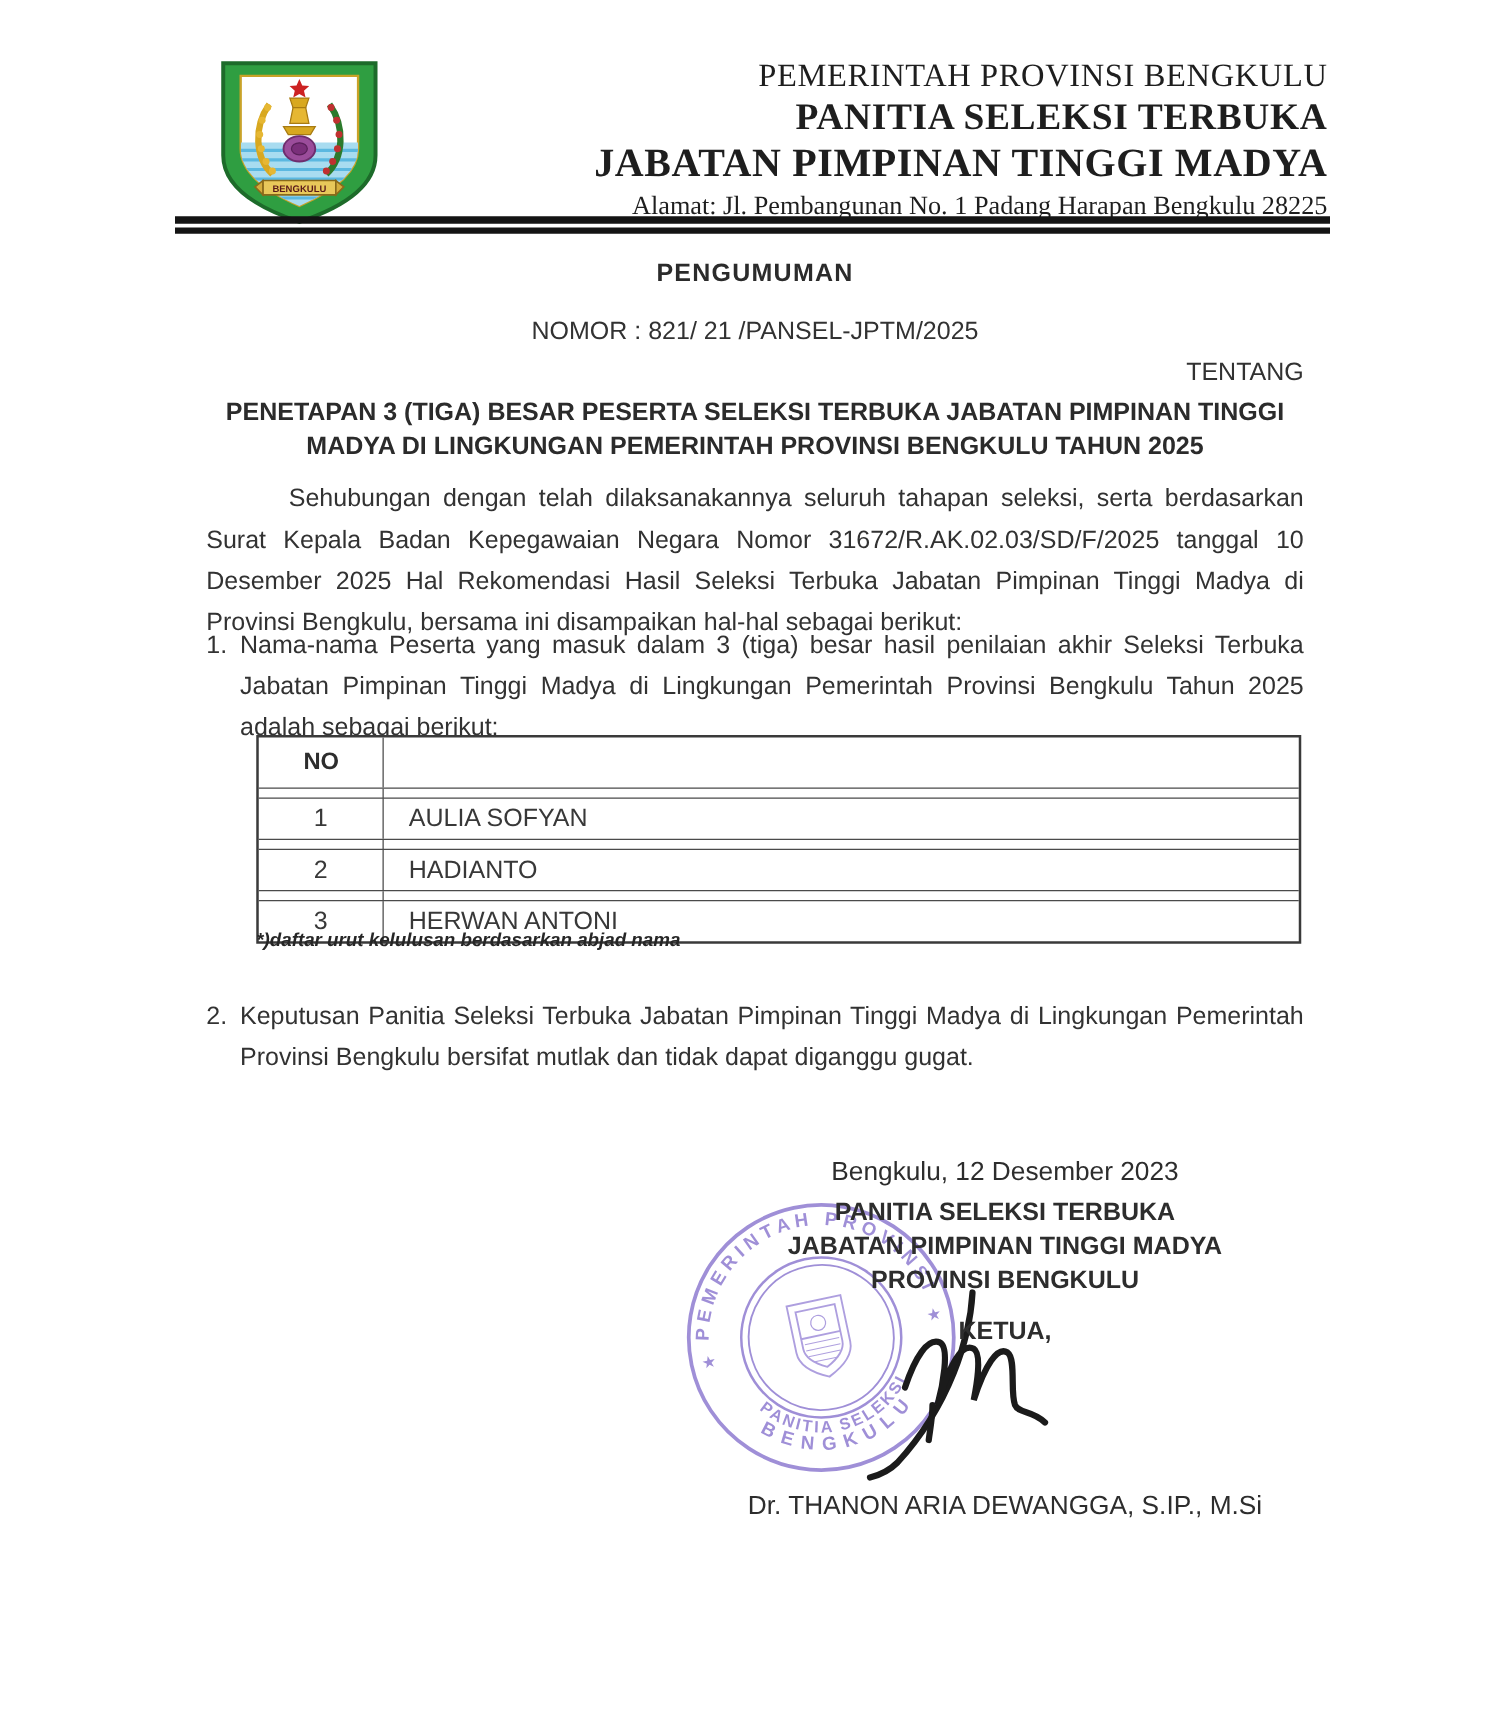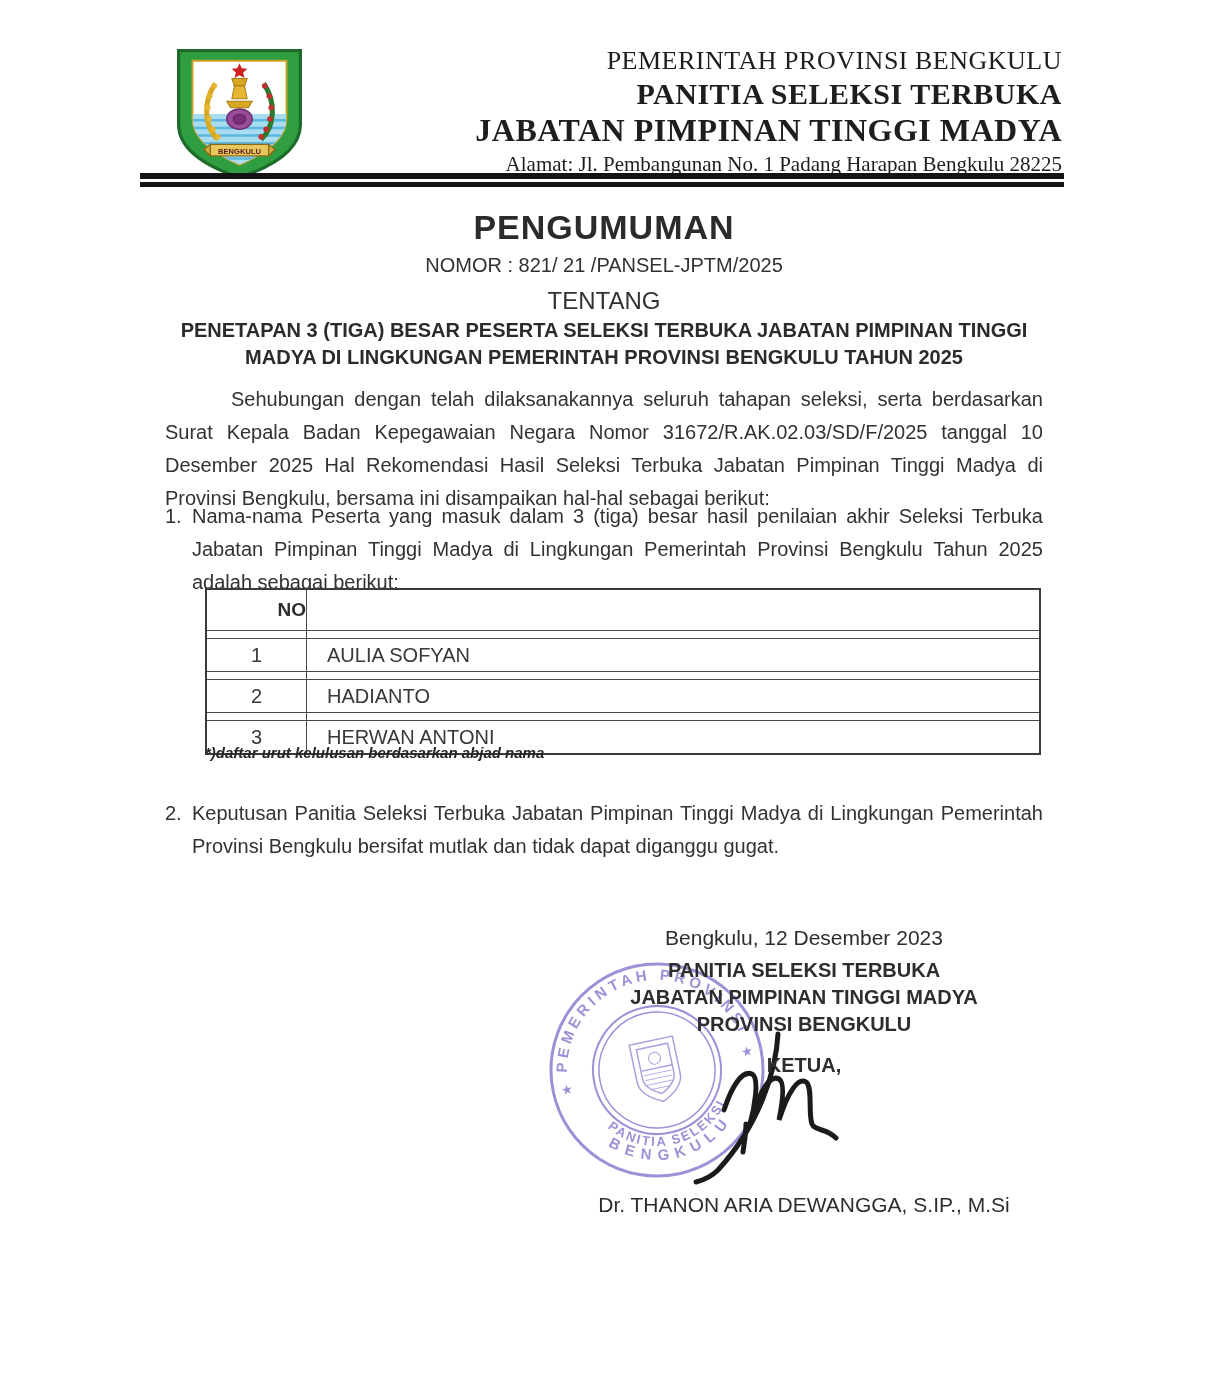--- a/index.html
+++ b/index.html
@@ -16,42 +16,42 @@
   .lh2 { font-size:30px; font-weight:bold; margin-top:1px; letter-spacing:0.5px; }
   .lh3 { font-size:32px; font-weight:bold; margin-top:1px; letter-spacing:0.5px; }
   .lh-addr { font-size:21px; margin-top:3px; }
   .rule { position:absolute; top:173px; left:140px; width:924px; }
   .rule .r1 { height:6px; background:#141414; }
   .rule .r2 { height:5px; background:#141414; margin-top:3px; }
 
   
   .main { position:absolute; left:165px; top:0; width:878px; font-size:20px; color:#323232; }
   .doc-title { position:absolute; top:208px; width:100%; text-align:center;
-               font-size:34px; font-weight:bold; letter-spacing:1px; color:#2b2b2b; }
+               font-size:20px; font-weight:bold; letter-spacing:1px; color:#2b2b2b; }
   .doc-number { position:absolute; top:254px; width:100%; text-align:center; font-size:20px; }
-  .doc-tentang { position:absolute; top:287px; width:100%; text-align:center; font-size:24px; }
+  .doc-tentang { position:absolute; top:287px; width:100%; text-align:right; font-size:20px; }
   .doc-subject { position:absolute; top:317px; left:50%; transform:translateX(-50%);
                  width:872px; text-align:center; font-size:20px; font-weight:bold;
                  line-height:27px; color:#2b2b2b; }
   .opening { position:absolute; top:383px; width:100%; text-align:justify;
              text-indent:66px; line-height:33px; }
   .list-item { position:absolute; width:100%; display:flex; line-height:33px; }
   .list-item .num { width:27px; flex:0 0 27px; }
   .list-item .txt { flex:1; text-align:justify; }
   #item1 { top:500px; }
   #item2 { top:797px; }
 
   
   .tbl { position:absolute; top:588px; left:40px; width:836px;
          border:2px solid #3a3a3a; background:#fff; }
   .trow { display:flex; border-bottom:1.5px solid #4a4a4a; }
   .trow:last-child { border-bottom:none; }
   .c-no  { flex:0 0 100px; border-right:1.5px solid #4a4a4a; text-align:center; }
   .c-nama{ flex:1; padding-left:20px; }
-  .thead .c-no, .thead .c-nama { font-weight:bold; font-size:19px; line-height:40px; height:40px; padding-left:1px; text-align:right; color:#2d2d2d; }
+  .thead .c-no, .thead .c-nama { font-weight:bold; font-size:19px; line-height:40px; height:40px; padding-left:1px; text-align:center; color:#2d2d2d; }
   .tspacer { height:8px; }
   .tspacer .c-no, .tspacer .c-nama { height:8px; }
   .tdata .c-no, .tdata .c-nama { height:32px; line-height:32px; font-size:20px; color:#383838; }
   .tdata .c-nama { text-align:left; }
   .footnote { position:absolute; top:744px; left:40px; font-size:15px; font-weight:bold;
               font-style:italic; color:#262626; }
 
   
   .sig-block { position:absolute; left:578px; top:926px; width:452px; text-align:center; color:#2d2d2d; }
   .sig-date { font-size:21px; }

